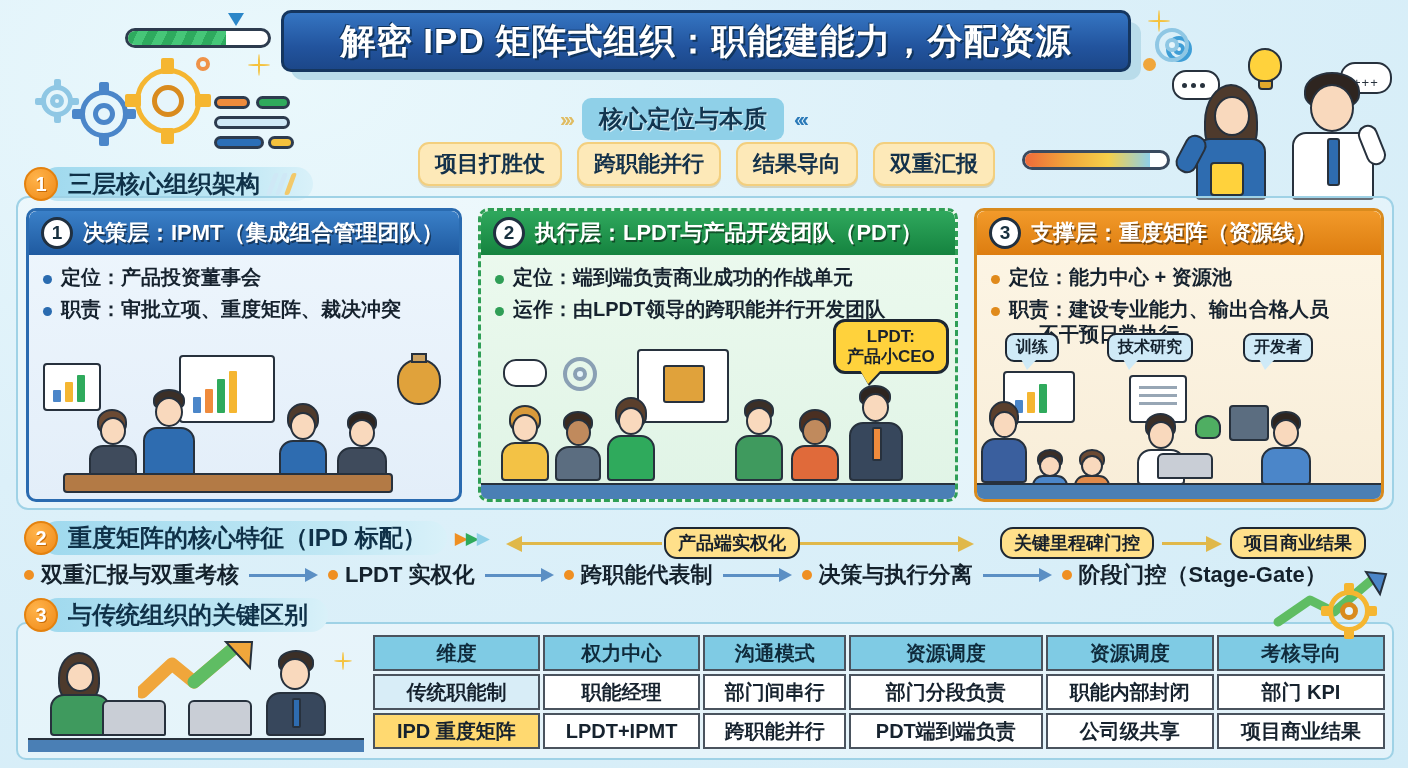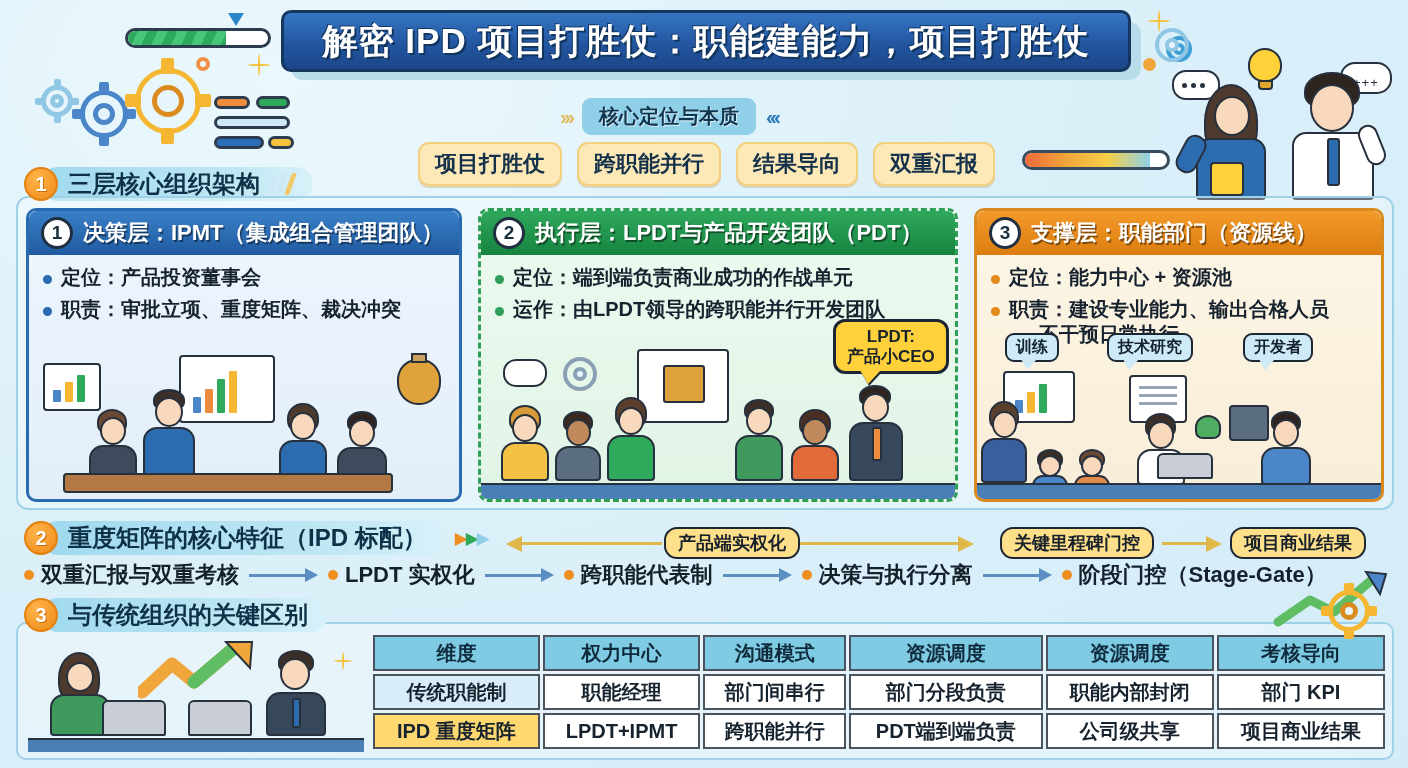--- a/index.html
+++ b/index.html
@@ -52,21 +52,21 @@
   .title-bar span{
     color:#fff; font-size:35px; font-weight:bold; letter-spacing:1px;
     text-shadow:2px 2px 0 #11355e, -1px -1px 0 #11355e;
     white-space:nowrap;
   }
 
   
   .core-head{ position:absolute; left:560px; top:98px; display:flex; align-items:center; gap:10px; }
   .core-pill{
     background:#8fd0e8; border-radius:9px; padding:5px 17px;
-    font-size:20px; font-weight:bold; color:#12354f;
+    font-size:24px; font-weight:bold; color:#12354f;
     text-shadow:1px 1px 0 rgba(255,255,255,.65);
   }
   .arrows{ font-size:21px; font-weight:bold; letter-spacing:-3px; }
   .arrows.l{ color:#e0bc62; }
   .arrows.r{ color:#2a79b8; }
 
   .tag-row{ position:absolute; left:418px; top:142px; display:flex; gap:15px; }
   .tagpill{
     background:#fde9b8; border:2px solid #f3cf7e; border-radius:11px;
     padding:5px 15px; font-size:22px; font-weight:bold; color:#13314a;
@@ -241,21 +241,21 @@
     <div class="chip" style="left:214px;top:96px;width:36px;height:13px;background:#ef8b3c;"></div>
     <div class="chip" style="left:256px;top:96px;width:34px;height:13px;background:#2faa5c;"></div>
     <div class="chip" style="left:214px;top:116px;width:76px;height:13px;background:#cfe8f6;"></div>
     <div class="chip" style="left:214px;top:136px;width:50px;height:13px;background:#2b6fb8;"></div>
     <div class="chip" style="left:268px;top:136px;width:26px;height:13px;background:#f5c23d;"></div>
   </div>
 
   <div class="title-wrap">
     <div class="title-shadow"></div>
     <div class="title-bar">
-        <span>解密 IPD 项目打胜仗：职能建能力，项目打胜仗</span>
+        <span>解密 IPD 矩阵式组织：职能建能力，分配资源</span>
       </div>
   </div>
 
   <div class="deco" style="left:1140px;top:0;width:268px;height:200px;">
     <div class="sparkle" style="left:8px;top:10px;width:22px;height:22px;color:#f5c23d;"></div>
     <div class="gear" style="left:26px;top:36px;width:26px;height:26px;color:#3f9ed6;">
       <div class="ring" style="border-width:4px;"></div>
         <div class="hole" style="inset:7px;border-width:4px;"></div>
     </div>
     <div class="deco" style="left:3px;top:58px;width:13px;height:13px;border-radius:50%;background:#f0a63b;"></div>
@@ -422,21 +422,21 @@
           <div class="body" style="left:2px;top:37px;width:54px;height:59px;background:#37475c;"></div>
           <div class="deco" style="left:25px;top:42px;width:10px;height:34px;background:#ef8b3c;border:2px solid #27313d;border-radius:2px;"></div>
         </div>
         <div class="deskline"></div>
       </div>
     </div>
 
     <div class="card" id="card3">
       <div class="band">
         <div class="badge">3</div>
-        <div class="band-t">支撑层：职能部门（资源线）</div>
+        <div class="band-t">支撑层：重度矩阵（资源线）</div>
       </div>
       <div class="bullets">
         <div class="bl">
             <i class="dot"></i>
             <span>定位：能力中心 + 资源池</span>
           </div>
         <div class="bl">
             <i class="dot"></i>
             <span>
             <b style="font-weight:bold;">职责：建设专业能力、输出合格人员</b>

